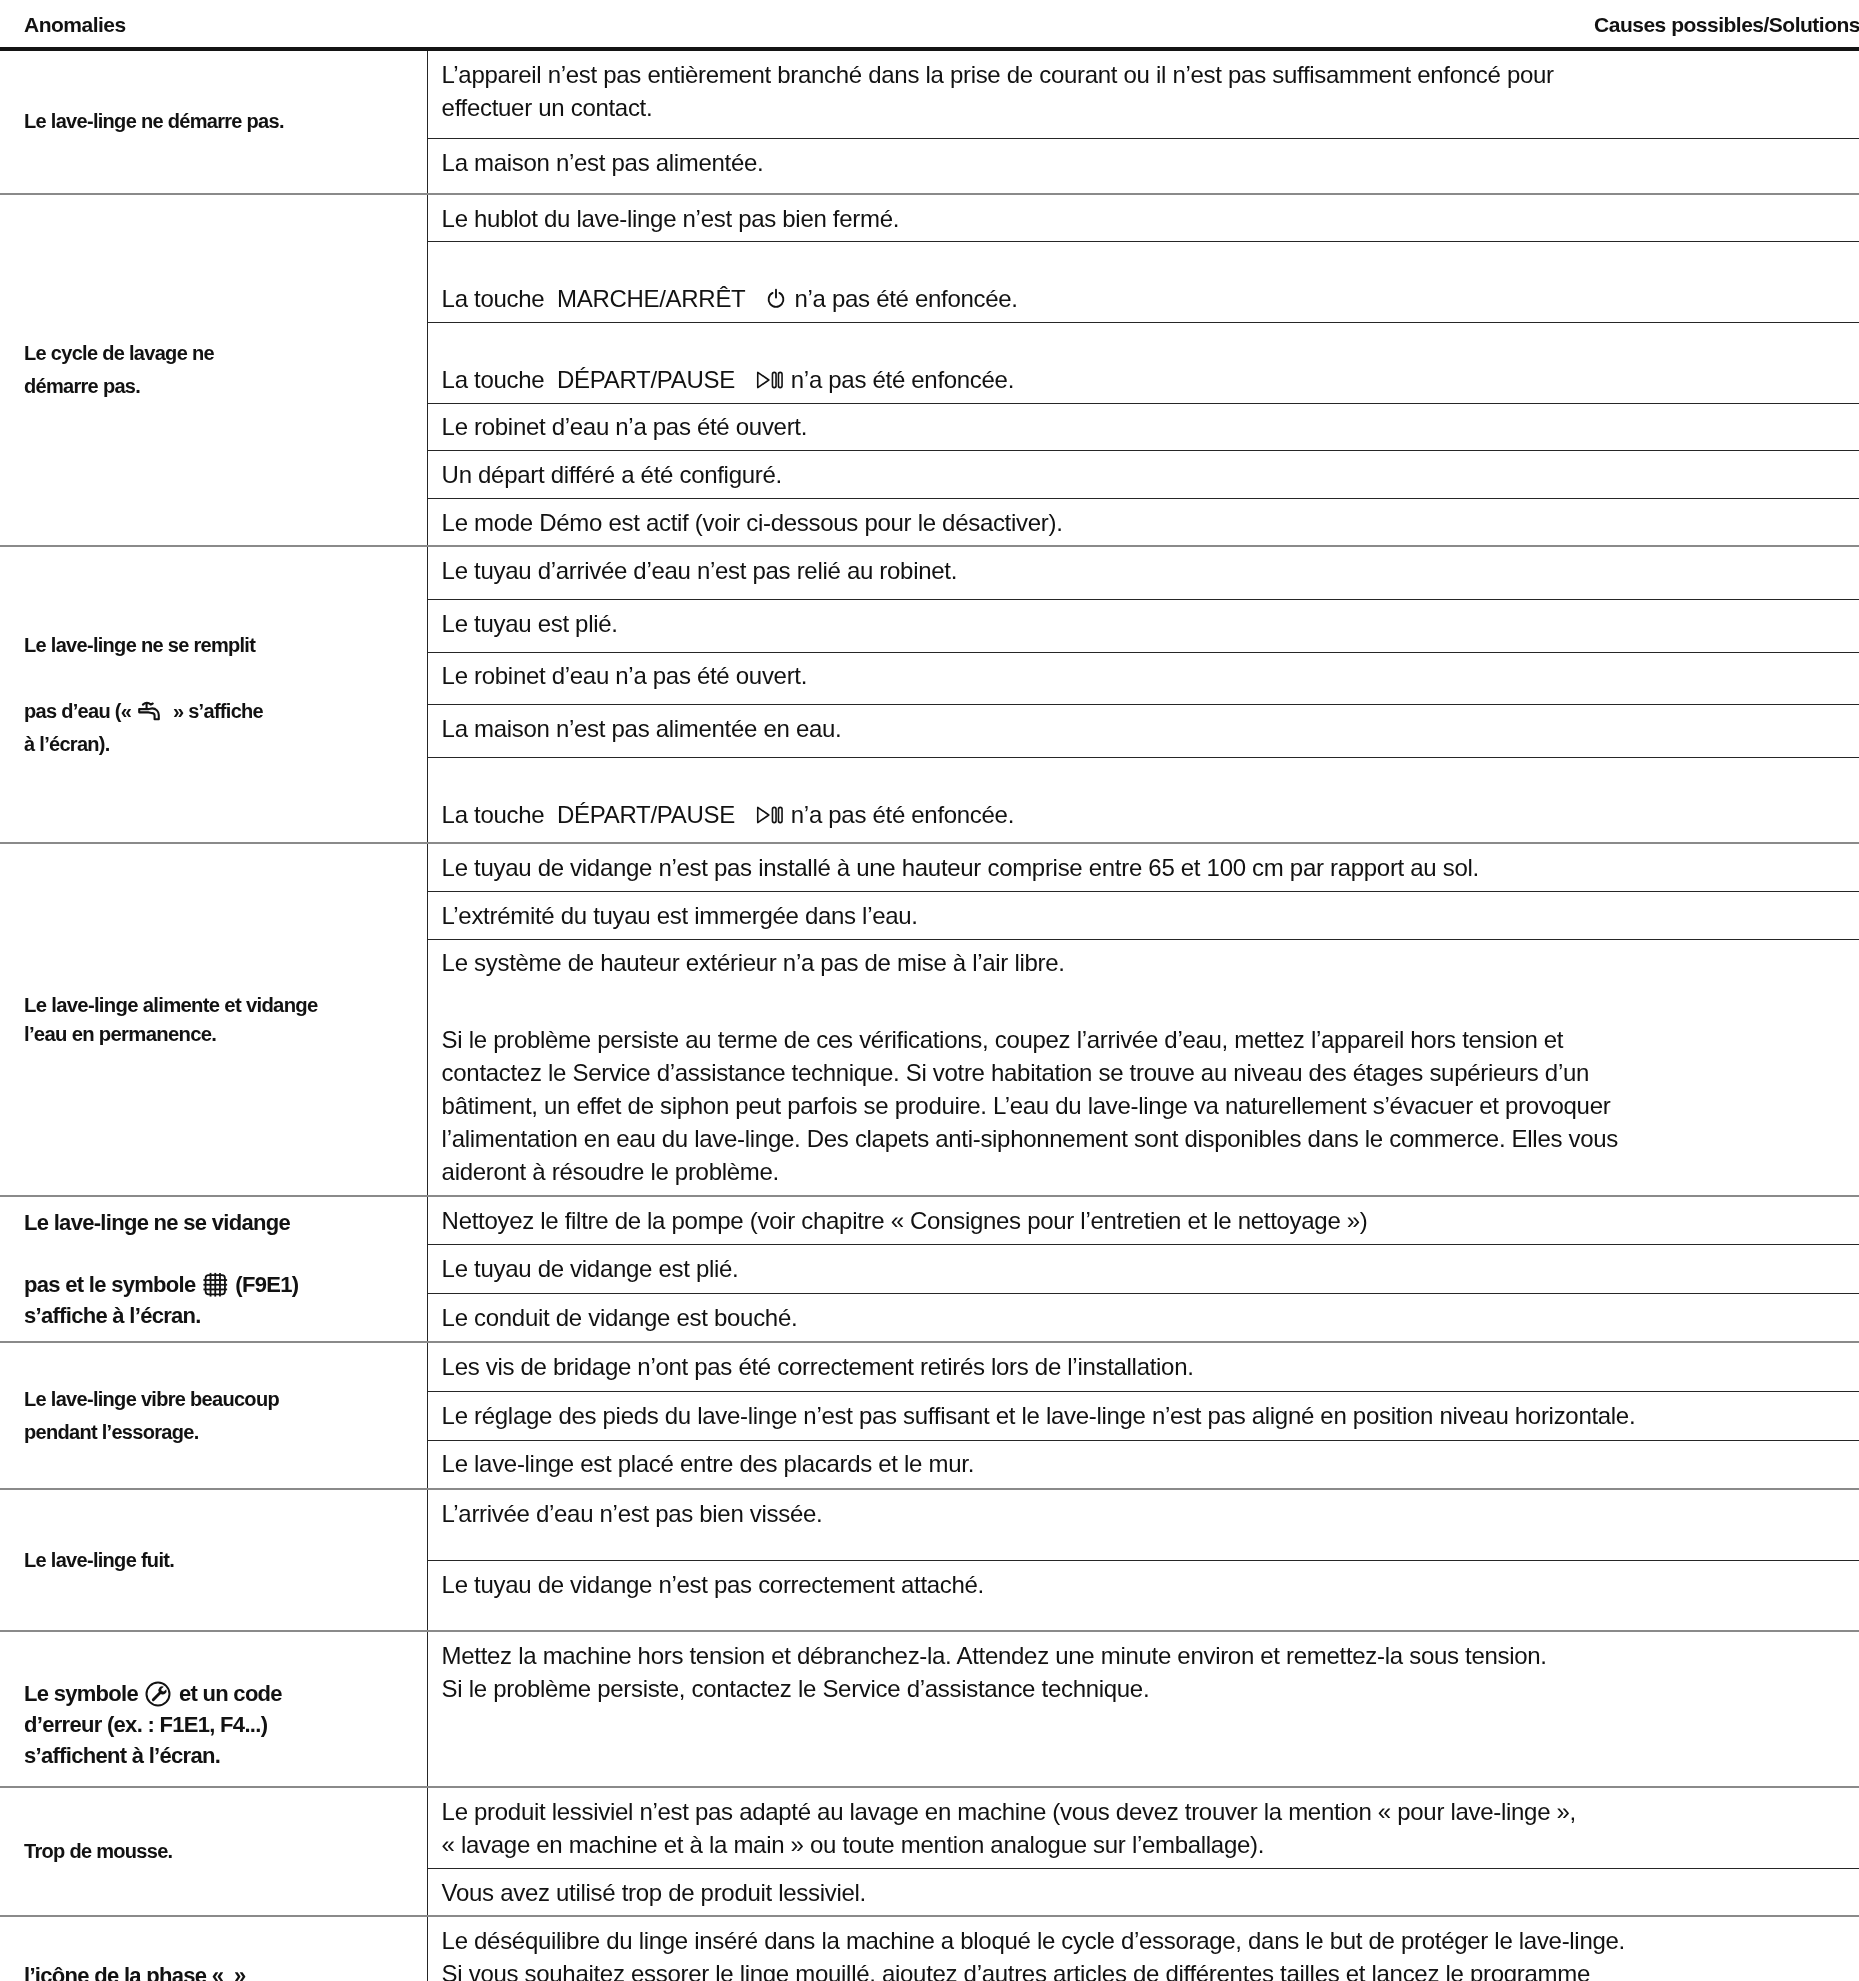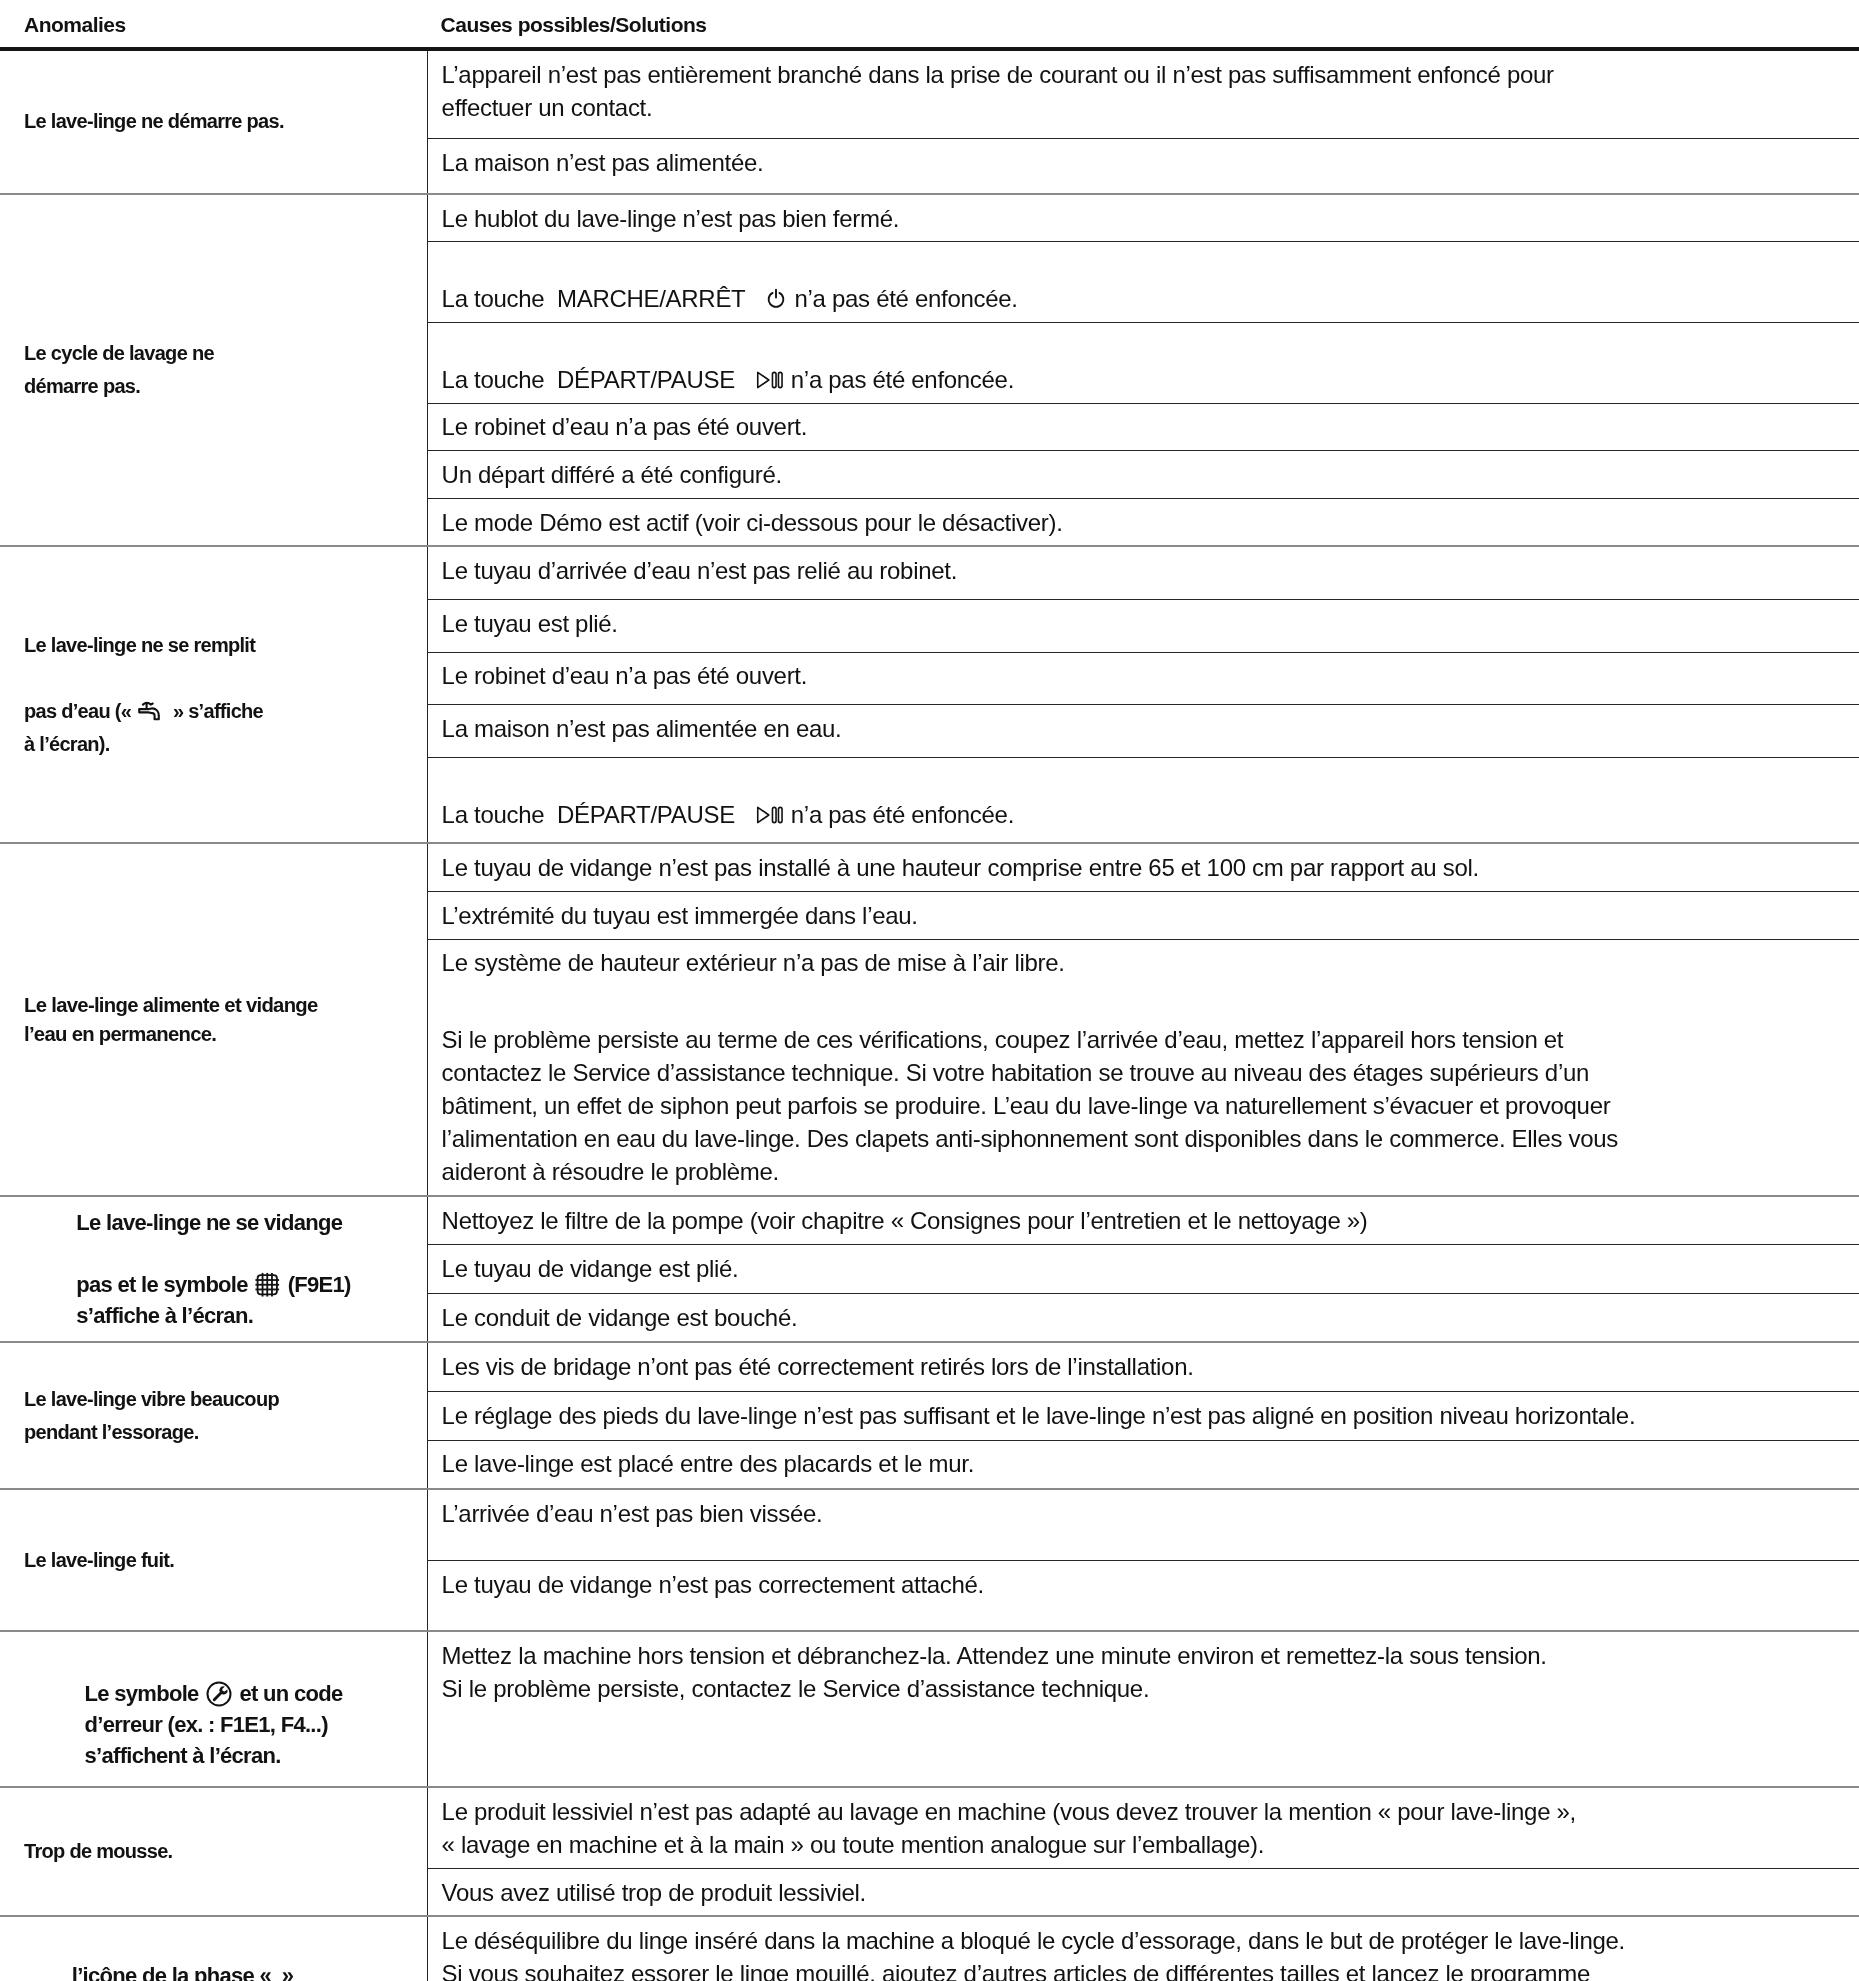--- a/index.html
+++ b/index.html
@@ -15,41 +15,41 @@
   }
   
   .thead{
     display:flex;
     align-items:flex-end;
     border-bottom:4.2px solid #141414;
     padding:10.2px 0 7.6px 0;
   }
   .hcell{font-weight:700;font-size:21px;line-height:29px;letter-spacing:-0.5px;}
   .hc1{width:427px;box-sizing:border-box;padding-left:24px;}
-  .hc2{flex:1;padding-left:13.6px;}
+  .hc2{flex:1;padding-left:13.6px;text-align:right;}
   
   .group{
     display:flex;
     box-sizing:border-box;
     border-bottom:2.5px solid #8a8a8a;
   }
   .anomaly{
     width:427px;
     box-sizing:border-box;
     padding:10.2px 24px 10.2px 24px;
     display:flex;
     align-items:center;
   }
   .alabel{
     white-space:pre-line;
     font-weight:700;
     letter-spacing:-0.7px;
   }
   .anomaly.large{font-size:20px;line-height:33px;}
-  .anomaly.medium{font-size:22px;line-height:31px;justify-content:center;}
+  .anomaly.medium{font-size:22px;line-height:31px;}
   .anomaly.small{font-size:20.3px;line-height:29px;}
   .causes{
     flex:1;
     border-left:1.7px solid #262626;
     display:flex;
     flex-direction:column;
   }
   .cause{
     flex:1 0 auto;
     box-sizing:border-box;

